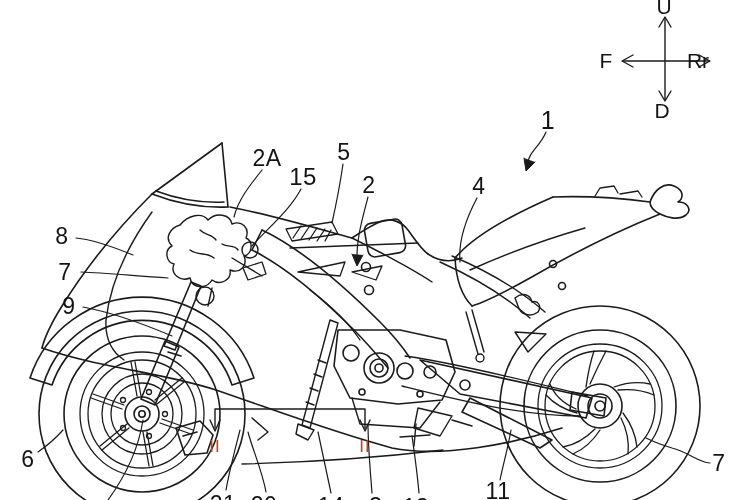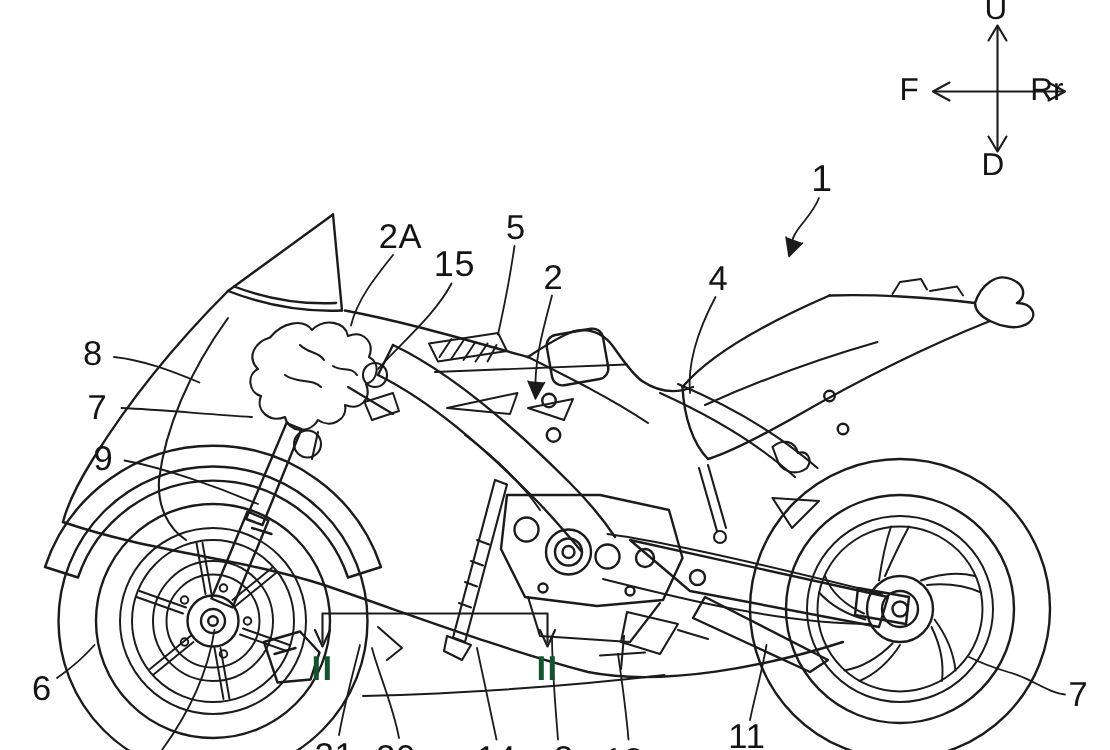--- a/index.html
+++ b/index.html
@@ -12,21 +12,21 @@
     position:absolute;transform:translate(-50%,-50%);
     color:#141414;font-size:23px;line-height:1;white-space:nowrap;
     letter-spacing:0.5px;
   }
   .compass-letter{
     position:absolute;transform:translate(-50%,-50%);
     color:#141414;font-size:21px;line-height:1;
   }
   .section-ii{
     position:absolute;transform:translate(-50%,-50%);
-    color:#14532d;font-size:23px;font-weight:bold;line-height:1;letter-spacing:1px;
+    color:#c2410c;font-size:17px;font-weight:normal;line-height:1;letter-spacing:1px;
   }
 </style>
 </head>
 <body>
 
 <div class="canvas">
 
   <svg width="740" height="500" viewBox="0 0 740 500">
     <g fill="none" stroke="#1b1b1b" stroke-width="1.6" stroke-linecap="round" stroke-linejoin="round">
 

